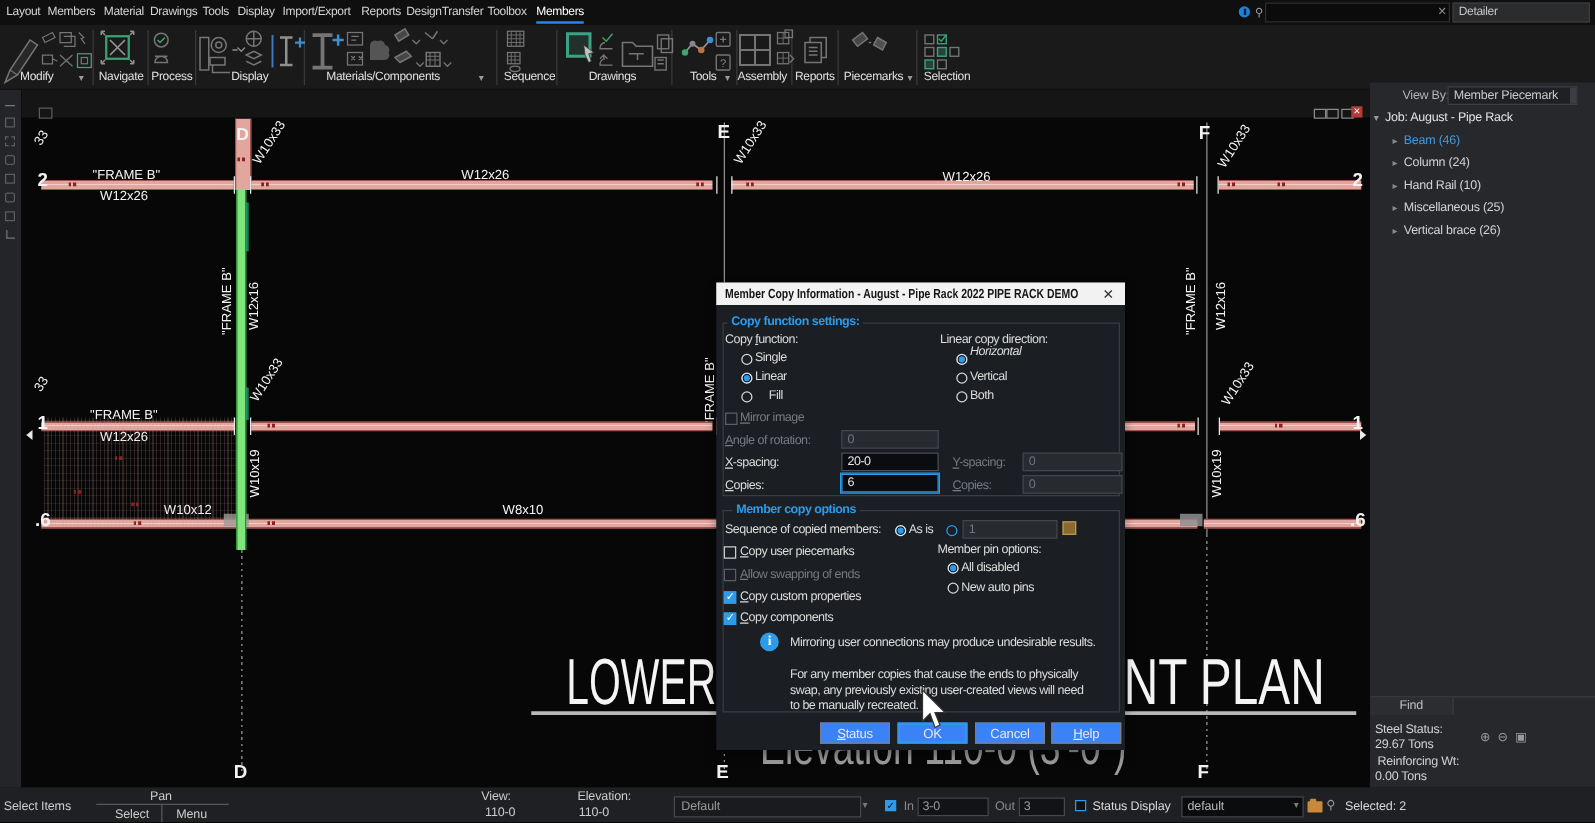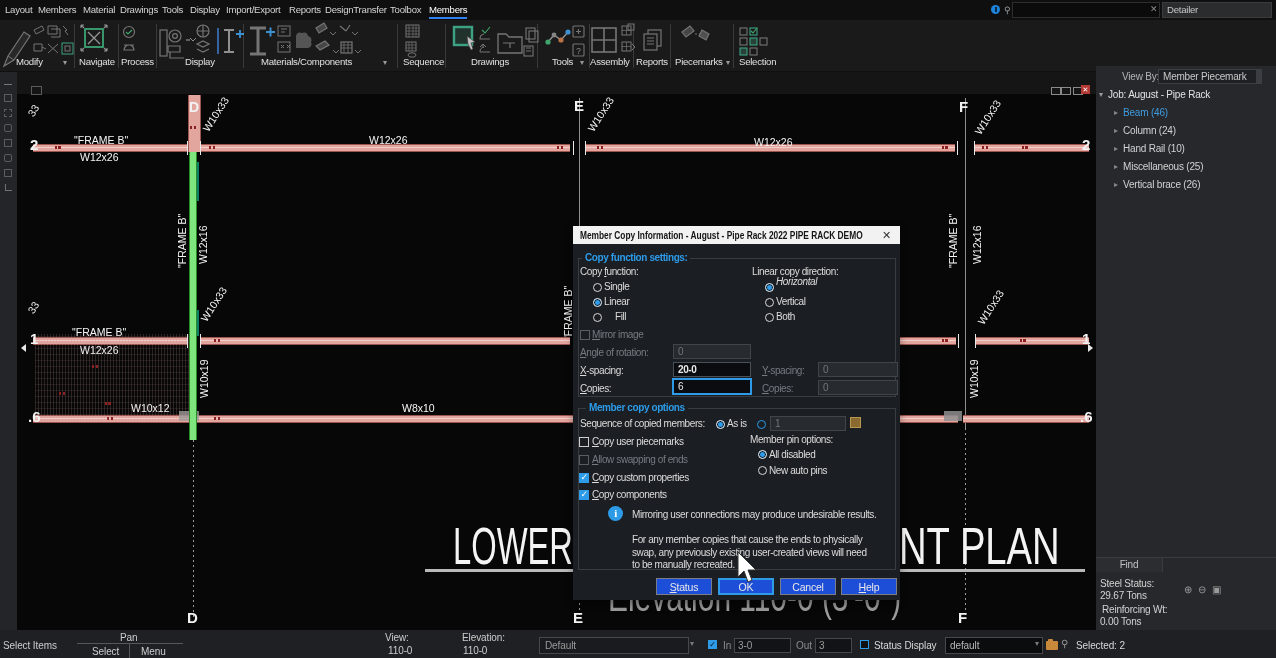--- a/index.html
+++ b/index.html
@@ -36,21 +36,21 @@
 .dis{color:#767b82;}
 .radio{position:absolute;width:7px;height:7px;border:1px solid #d9d9d9;border-radius:50%;background:#1b1e23;}
 .radio.sel{border-color:#e8e8e8;background:#2d9be8;box-shadow:inset 0 0 0 1px #10131a;}
 .radio.bl{border-color:#2d9be8;}
 .chk{position:absolute;width:8px;height:8px;border:1px solid #cfcfcf;background:#1b1e23;}
 .chk.on{background:#2d9be8;border-color:#2d9be8;}
 .chk.on::after{content:"\2713";position:absolute;left:0.5px;top:-2px;color:#fff;font-size:9px;}
 .chk.dis{border-color:#5a5f66;}
 .inp{position:absolute;height:13px;background:#0a0c0f;border:1px solid #4a5058;color:#e8e8e8;font-size:10px;line-height:13px;padding-left:4px;box-sizing:content-box;}
 .inp.dis{background:#272a2f;border-color:#40454c;color:#70757c;}
-.btn{position:absolute;width:56px;height:17px;background:#1d4ed8;border:1px solid #7a7f87;color:#e8e8e8;font-size:10.5px;letter-spacing:-0.2px;text-align:center;line-height:16px;box-sizing:border-box;}
+.btn{position:absolute;width:56px;height:17px;background:#3b82f6;border:1px solid #7a7f87;color:#e8e8e8;font-size:10.5px;letter-spacing:-0.2px;text-align:center;line-height:16px;box-sizing:border-box;}
 .u{text-decoration:underline;}
 .dtext{position:absolute;white-space:nowrap;}
 
 #sidebar{position:absolute;left:1096px;top:66px;width:180px;height:564px;background:#26282c;color:#d2d2d2;font-size:10px;letter-spacing:-0.2px;}
 
 #statusbar{position:absolute;left:0;top:630px;width:1276px;height:28px;background:#1e2023;color:#cccccc;font-size:10px;letter-spacing:-0.1px;}
 #statusbar .t{position:absolute;white-space:nowrap;}
 .sbox{position:absolute;background:#121316;border:1px solid #46484c;box-sizing:border-box;}
 </style>
 </head>
@@ -426,21 +426,21 @@
       <div class="dtext" style="left:203px;top:50px;font-style:italic;">Horizontal</div>
     <div class="radio" style="left:192px;top:72px;"></div>
       <div class="dtext" style="left:203px;top:70px;">Vertical</div>
     <div class="radio" style="left:192px;top:87px;"></div>
       <div class="dtext" style="left:203px;top:85px;">Both</div>
     <div class="chk dis" style="left:7px;top:104px;"></div>
       <div class="dtext dis" style="left:19px;top:103px;"><span class="u">M</span>irror image</div>
     <div class="dtext dis" style="left:7px;top:121px;"><span class="u">A</span>ngle of rotation:</div>
     <div class="inp dis" style="left:100px;top:118px;width:72px;">0</div>
     <div class="dtext" style="left:7px;top:139px;"><span class="u">X</span>-spacing:</div>
-    <div class="inp" style="left:100px;top:136px;width:72px;font-weight:bold;">20-0</div>
+    <div class="inp" style="left:100px;top:136px;width:72px;">20-0</div>
     <div class="dtext dis" style="left:189px;top:139px;"><span class="u">Y</span>-spacing:</div>
     <div class="inp dis" style="left:245px;top:136px;width:74px;">0</div>
     <div class="dtext" style="left:7px;top:157px;"><span class="u">C</span>opies:</div>
     <div class="inp" style="left:100px;top:153px;width:72px;border-color:#2d9be8;box-shadow:0 0 0 1px #2d9be8;">6</div>
     <div class="dtext dis" style="left:189px;top:157px;"><span class="u">C</span>opies:</div>
     <div class="inp dis" style="left:245px;top:154px;width:74px;">0</div>
 
     <div class="grp" style="left:5px;top:182px;width:316px;height:160px;"></div>
     <div class="dtext blue" style="left:13px;top:176px;background:#1b1e23;padding:0 3px;">Member copy options</div>
     <div class="dtext" style="left:7px;top:192px;">Sequence of copied members:</div>

